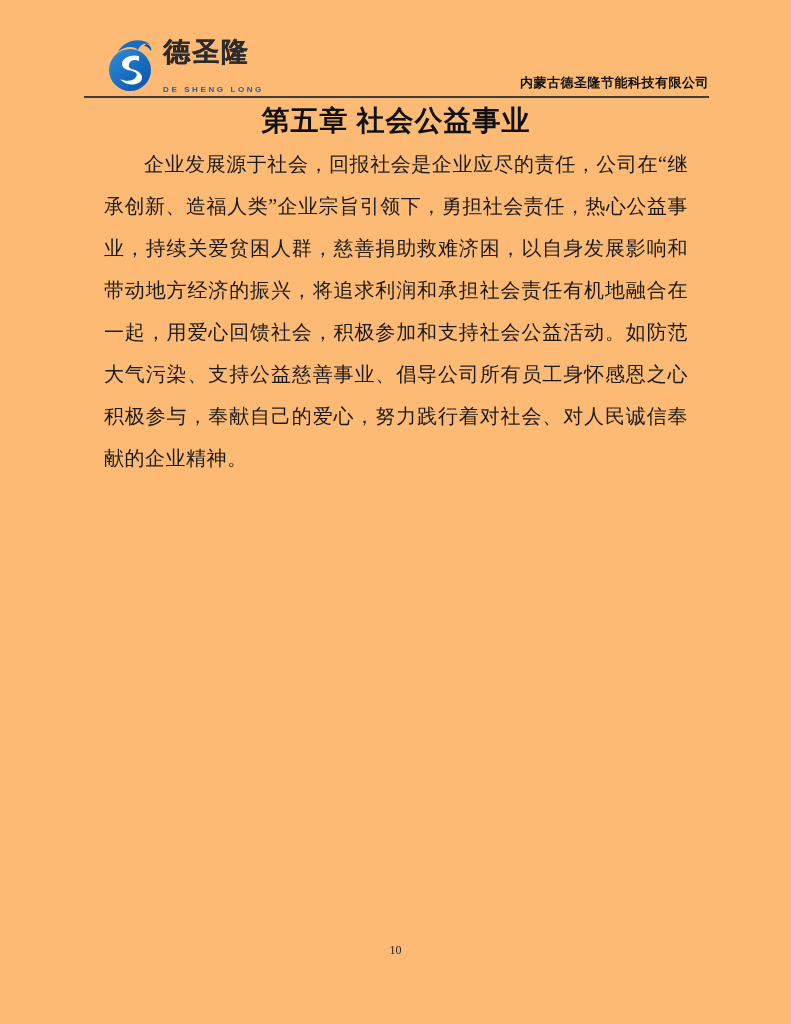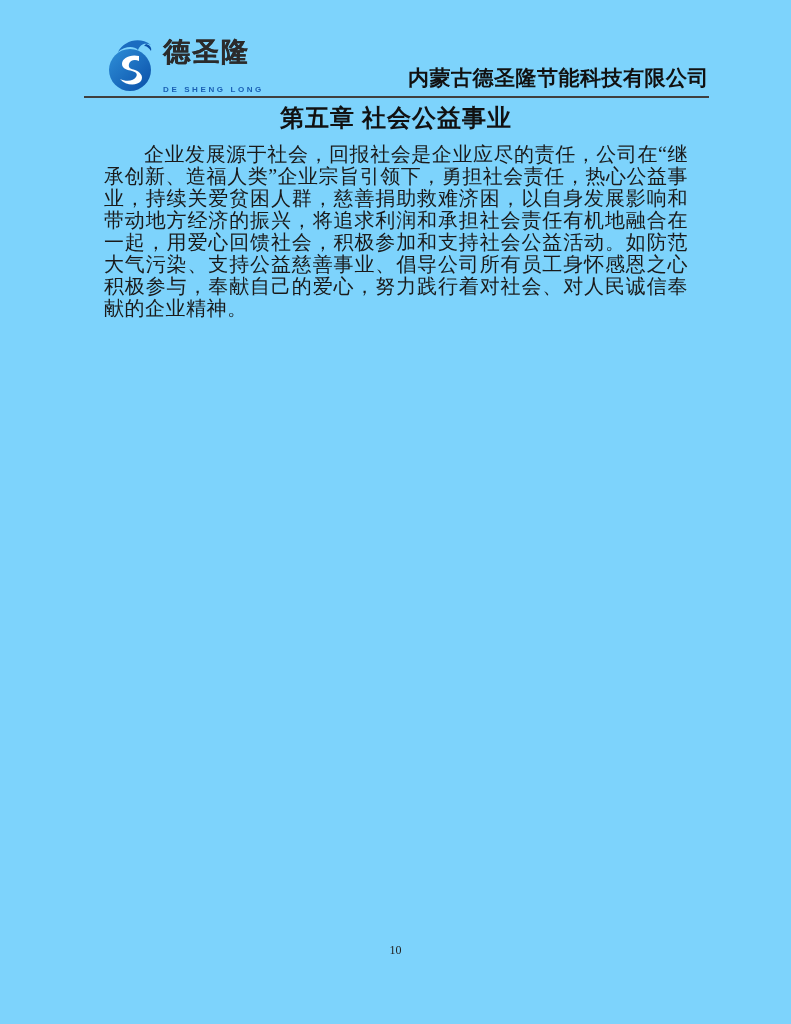--- a/index.html
+++ b/index.html
@@ -4,21 +4,21 @@
 <style>
   * { margin: 0; padding: 0; box-sizing: border-box; }
   html, body { background: #e8e8e8; }
   body { font-family: "Liberation Serif", "DejaVu Serif", serif; }
 
   .page {
     position: relative;
     width: 791px;
     height: 1024px;
     margin: 0 auto;
-    background: #7dd3fc;
+    background: #fdba74;
     overflow: hidden;
   }
 
   
   .header {
     position: absolute;
     left: 84px;
     right: 82px;
     top: 38px;
     height: 60px;
@@ -46,46 +46,46 @@
   }
   .logo-en {
     font-family: "Liberation Sans", "DejaVu Sans", sans-serif;
     font-size: 8px;
     font-weight: bold;
     color: #1a5fb4;
     letter-spacing: 2.6px;
     margin-top: 20px;
   }
   .company-name {
-    font-size: 21px;
+    font-size: 13px;
     font-weight: bold;
     color: #111111;
     letter-spacing: 0.5px;
     padding-bottom: 4px;
   }
 
   
   .doc-title {
     position: absolute;
     top: 102px;
     left: 104px;
     width: 584px;
     text-align: center;
-    font-size: 24px;
+    font-size: 28px;
     font-weight: bold;
     color: #111111;
     letter-spacing: 1px;
   }
   .doc-body {
     position: absolute;
     top: 143px;
     left: 104px;
     width: 584px;
     font-size: 20px;
-    line-height: 22px;
+    line-height: 42px;
     color: #1a1a1a;
     text-align: justify;
     text-justify: inter-character;
   }
   .doc-body p {
     text-indent: 2em;
     letter-spacing: 0.5px;
   }
 
   

